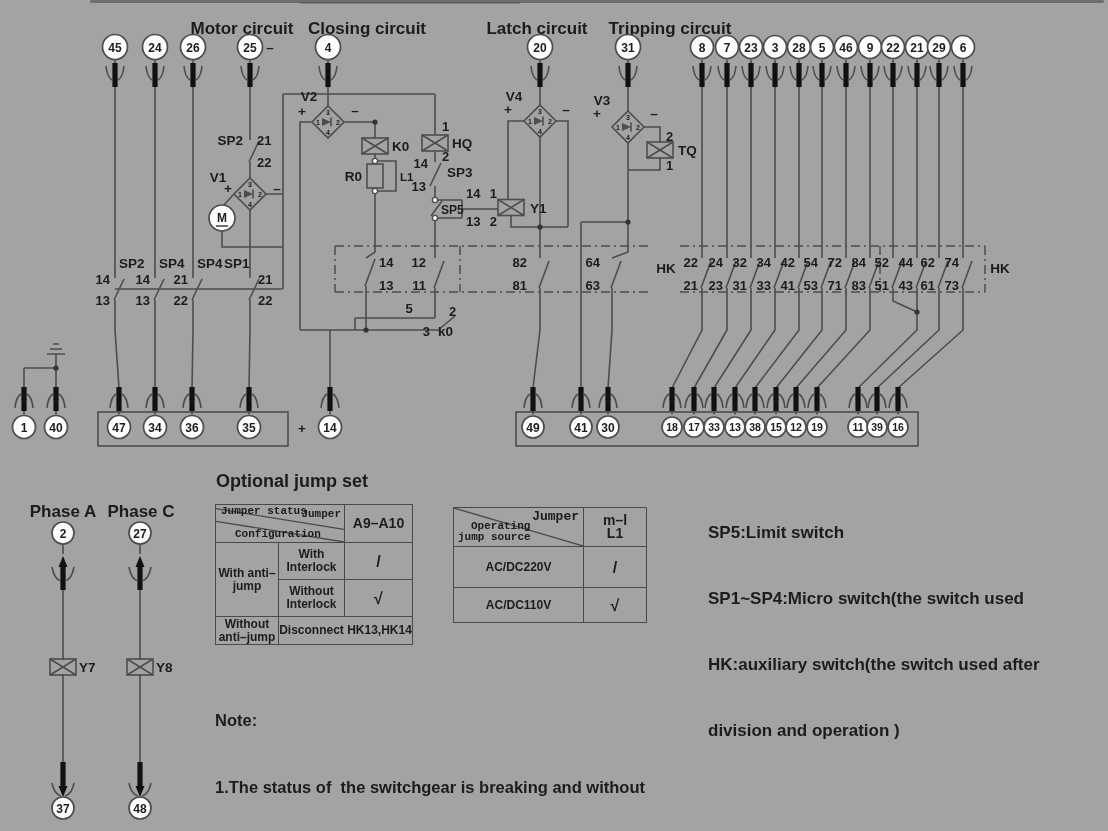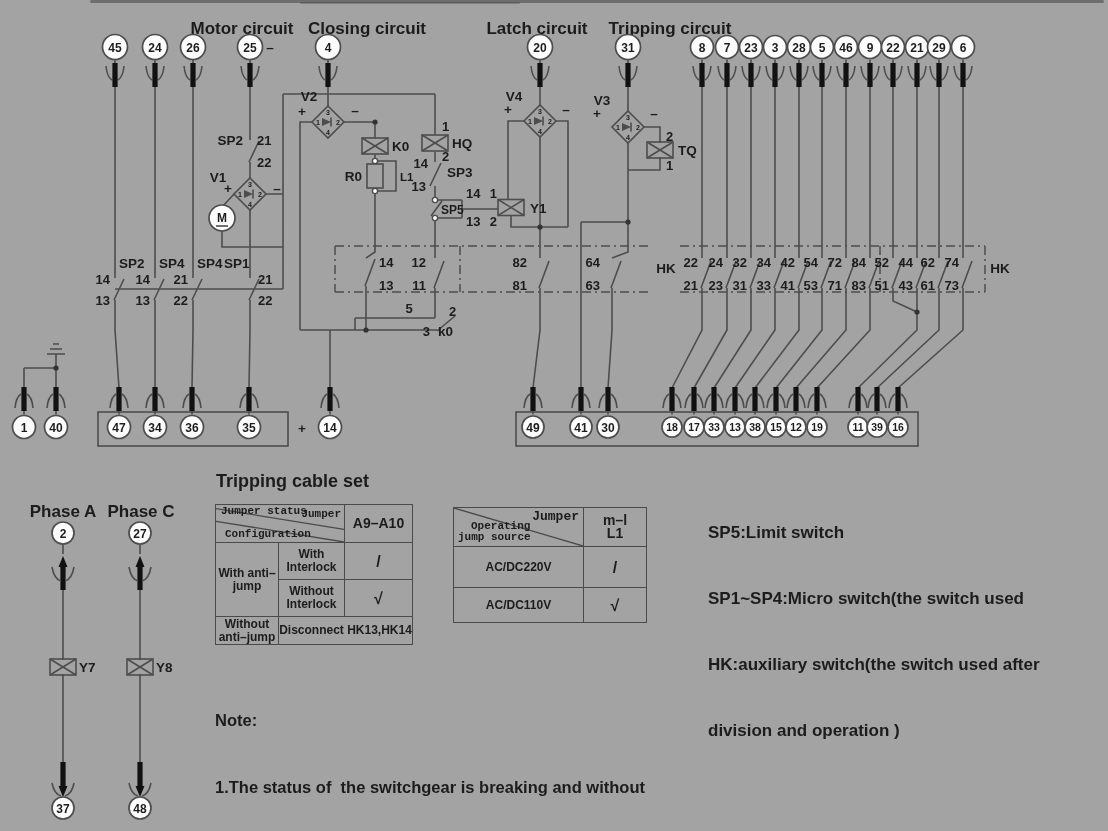--- a/index.html
+++ b/index.html
@@ -512,37 +512,37 @@
       <use href="#coil" x="140" y="197"></use>
       <text class="lb" x="156" y="202">Y8</text>
       <rect x="137.4" y="292" width="5.2" height="26" fill="#111"></rect>
       <polygon points="140,327 135.5,316 144.5,316" fill="#111"></polygon>
       <path class="w" d="M129,313 Q131,324 138,326 M151,313 Q149,324 142,326"></path>
       <circle class="tc" cx="140" cy="338" r="11"></circle>
         <text class="tn" x="140" y="342.5">48</text>
     </g>
   </svg>
 
-  <div class="t1title">Tripping cable set</div>
+  <div class="t1title">Optional jump set</div>
   <table class="t1">
     <colgroup>
         <col style="width:63px">
         <col style="width:66px">
         <col style="width:68px">
       </colgroup>
     <tbody>
         <tr style="height:38px">
       <td colspan="2" class="diag">
         <svg viewBox="0 0 100 100" preserveAspectRatio="none">
           <line x1="0" y1="10" x2="100" y2="66" stroke="#4a4a4a" stroke-width="1.3" vector-effect="non-scaling-stroke"></line>
           <line x1="0" y1="44" x2="100" y2="100" stroke="#4a4a4a" stroke-width="1.3" vector-effect="non-scaling-stroke"></line>
         </svg>
         <span style="left:5px;top:1px">Jumper status</span>
         <span style="right:3px;top:4px">Jumper</span>
-        <span style="left:9px;bottom:2px">Configuration</span>
+        <span style="left:19px;bottom:2px">Configuration</span>
       </td>
       <td class="colhdr">A9–A10</td>
     </tr>
     <tr style="height:37px">
       <td rowspan="2">With anti–jump</td>
       <td>With Interlock</td>
       <td class="vmark">/</td>
     </tr>
     <tr style="height:37px">
       <td>Without Interlock</td>

